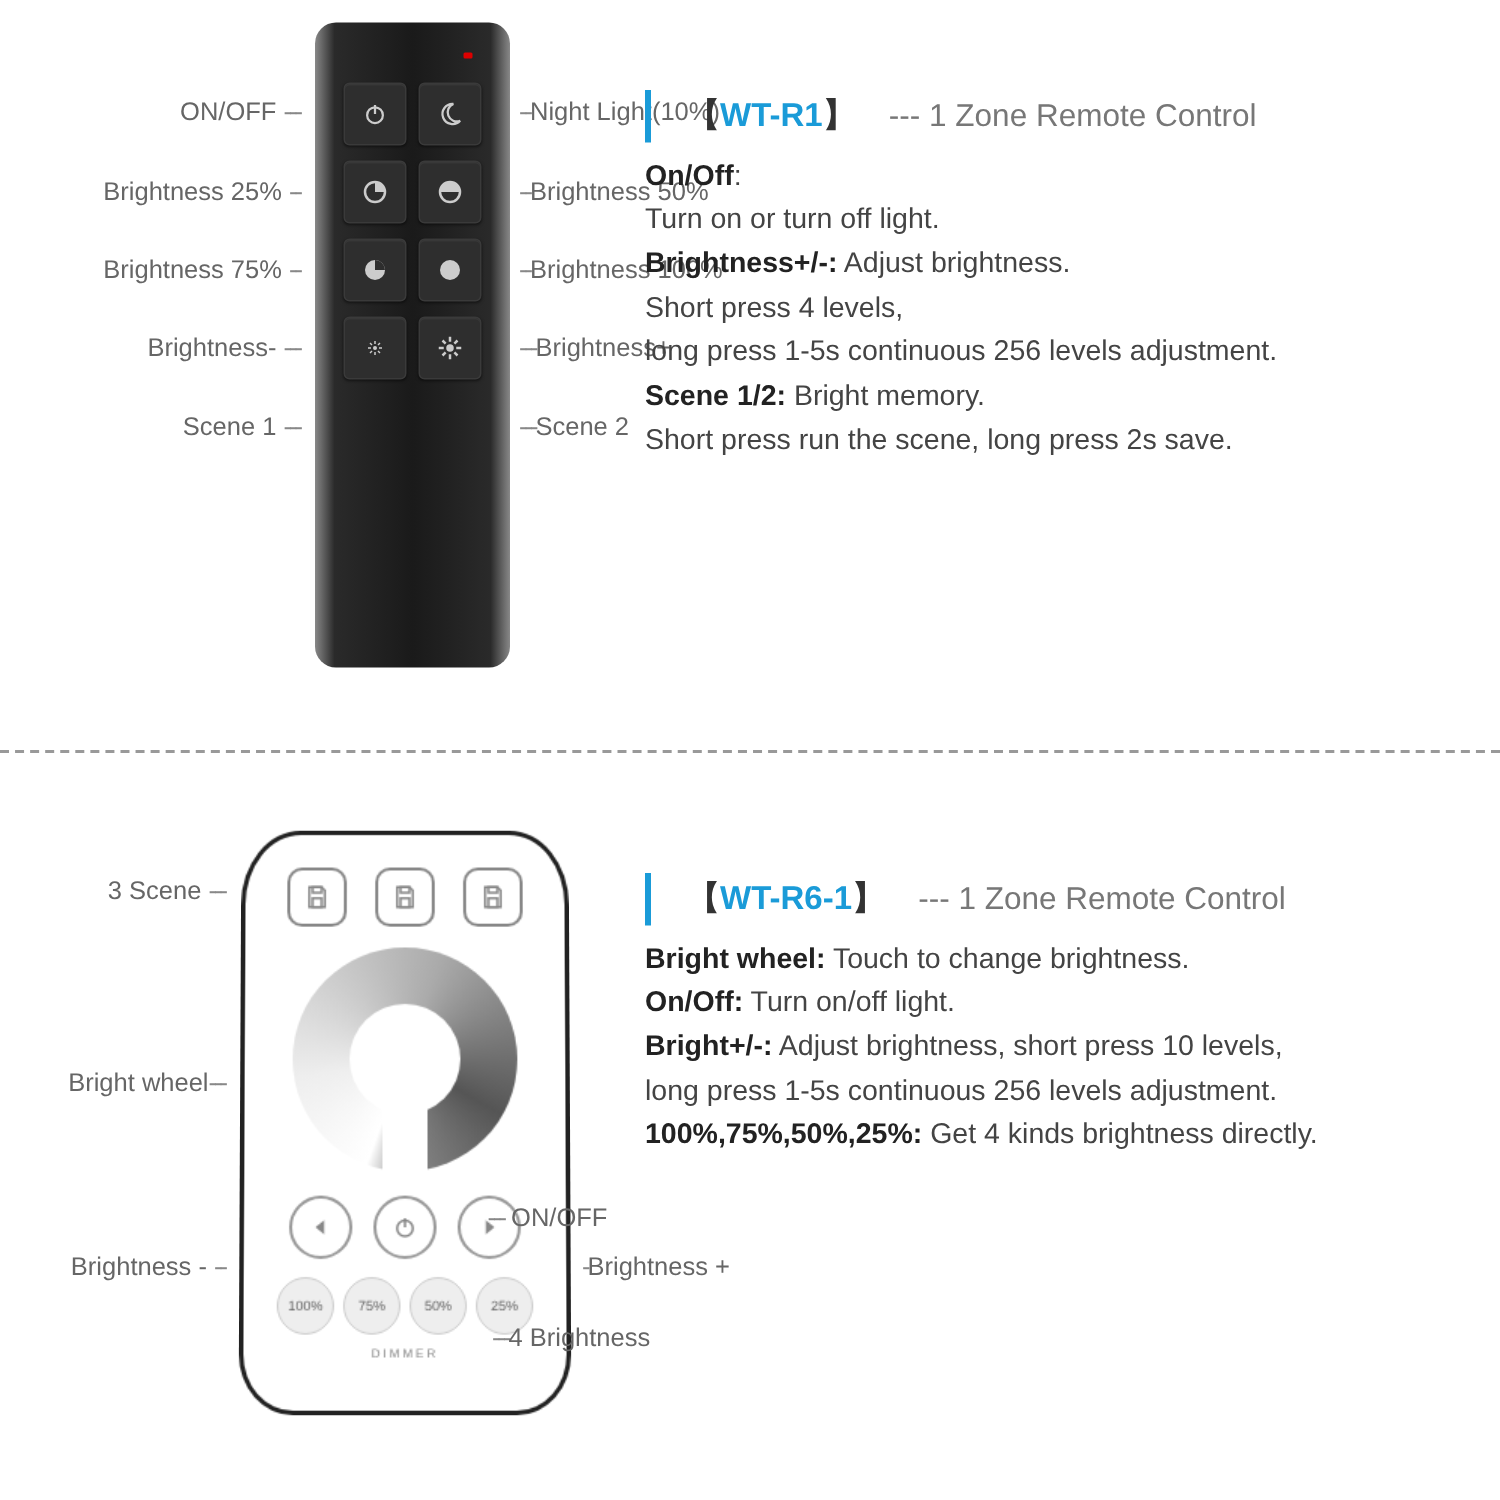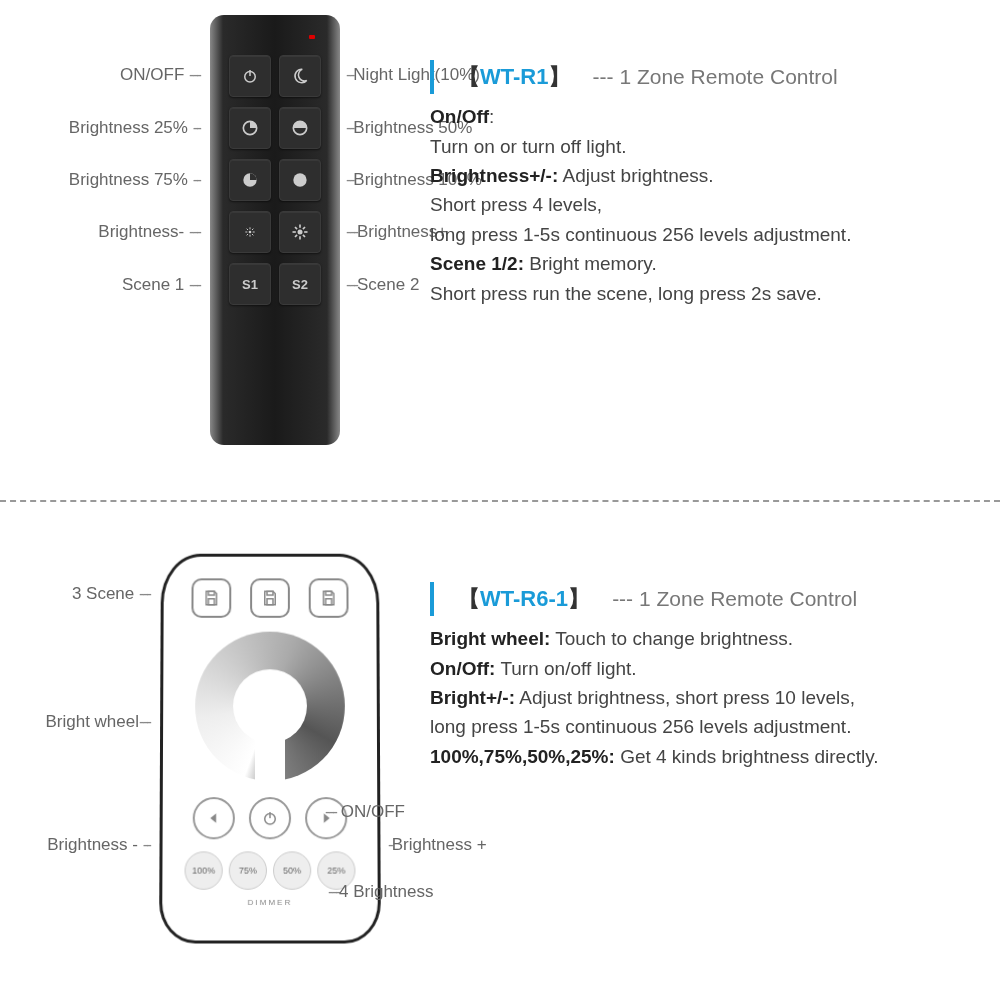--- a/index.html
+++ b/index.html
@@ -196,24 +196,20 @@
               <line x1="3" y1="12" x2="7" y2="12"></line>
               <line x1="17" y1="12" x2="21" y2="12"></line>
               <line x1="6" y1="6" x2="8.5" y2="8.5"></line>
               <line x1="15.5" y1="15.5" x2="18" y2="18"></line>
               <line x1="6" y1="18" x2="8.5" y2="15.5"></line>
               <line x1="15.5" y1="8.5" x2="18" y2="6"></line>
             </g>
           </svg>
       </div>
     </div>
-    <div class="btn-row">
-      <div class="btn txt">S1</div>
-      <div class="btn txt">S2</div>
-    </div>
   </div>
 
   <div class="callout left" style="left:10px; top:65px; width:190px"><span>ON/OFF</span> <span class="dash">---</span></div>
   <div class="callout left" style="left:10px; top:118px; width:190px"><span>Brightness 25%</span> <span class="dash">--</span></div>
   <div class="callout left" style="left:10px; top:170px; width:190px"><span>Brightness 75%</span> <span class="dash">--</span></div>
   <div class="callout left" style="left:10px; top:222px; width:190px"><span>Brightness-</span> <span class="dash">---</span></div>
   <div class="callout left" style="left:10px; top:275px; width:190px"><span>Scene 1</span> <span class="dash">---</span></div>
 
   <div class="callout" style="left:346px; top:65px"><span class="dash">--</span><span>Night Light(10%)</span></div>
   <div class="callout" style="left:346px; top:118px"><span class="dash">--</span><span>Brightness 50%</span></div>

